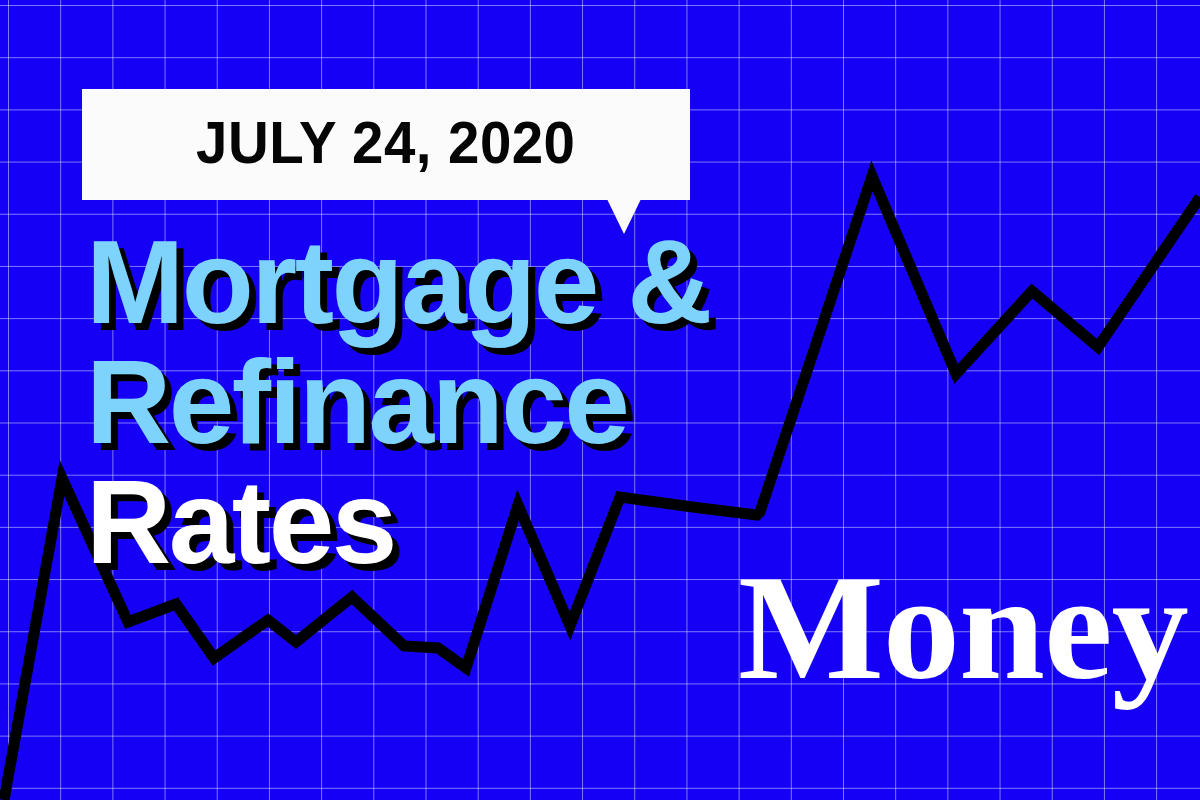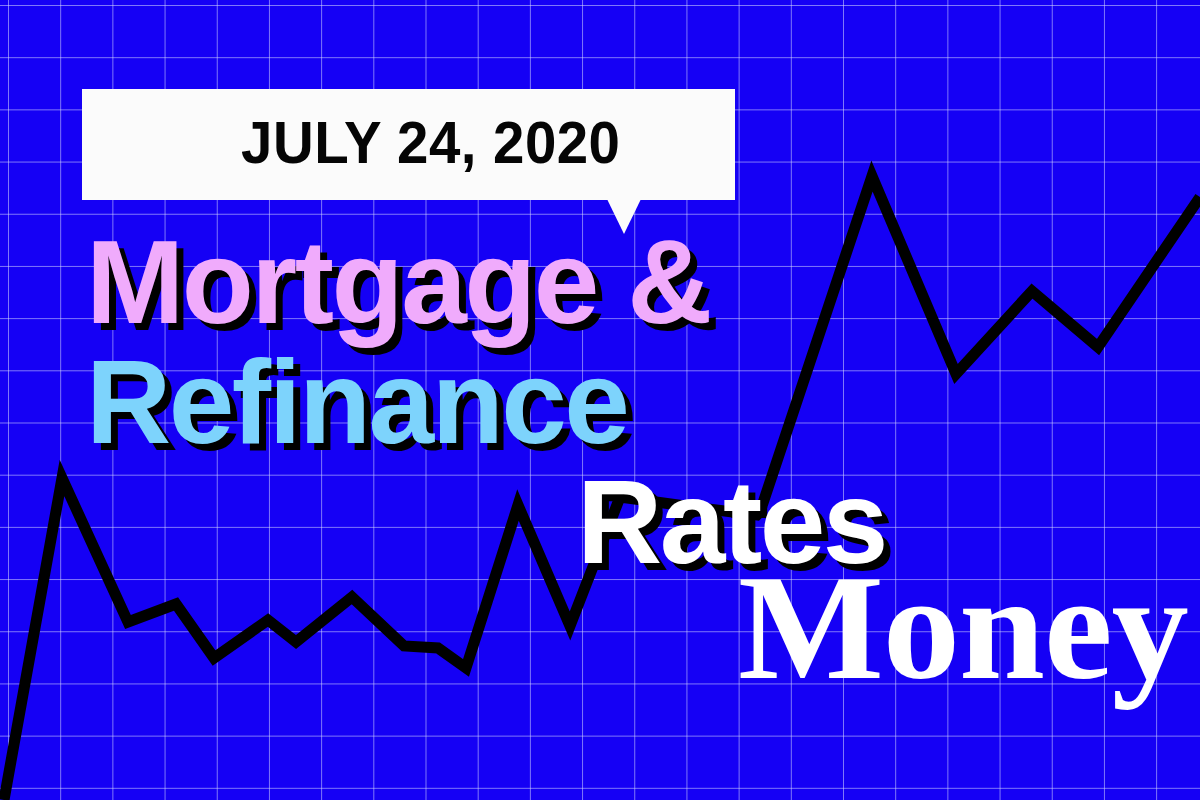--- a/index.html
+++ b/index.html
@@ -122,26 +122,26 @@
 <div id="stage" style="background: rgb(21, 0, 245);">
 
   <div id="grid-layer"></div>
 
   <div id="chart-layer">
     <svg viewBox="0 0 1200 800" preserveAspectRatio="none">
       <polyline class="rate-line" points="4,800 62,478 128,622 176,604 214,658 268,620 296,642 352,597 404,646 438,648 466,668 518,505 570,626 620,497 700,508 757,515 760,512 872,176 956,374 1032,291 1098,347 1200,197" stroke="#000000" stroke-width="11"></polyline>
     </svg>
   </div>
 
-  <div id="date-banner" style="background: rgb(251, 251, 251); padding-left: 45px;">
+  <div id="date-banner" style="background: rgb(251, 251, 251);">
     <span class="date-text" style="color: rgb(5, 5, 5);">JULY 24, 2020</span>
   </div>
   <div id="banner-tail" style="border-top-color: rgb(251, 251, 251);"></div>
 
   <div id="headline">
-    <div class="hl-line" style="color: #f0abfc; text-shadow: rgb(0, 0, 0) 7px 7px 0px;">Mortgage &amp;</div>
+    <div class="hl-line" style="color: #7dd3fc; text-shadow: rgb(0, 0, 0) 7px 7px 0px;">Mortgage &amp;</div>
     <div class="hl-line" style="color: #7dd3fc; text-shadow: rgb(0, 0, 0) 7px 7px 0px;">Refinance</div>
-    <div class="hl-line" style="color: rgb(255, 255, 255); text-shadow: rgb(0, 0, 0) 7px 7px 0px; text-align: right;">Rates</div>
+    <div class="hl-line" style="color: rgb(255, 255, 255); text-shadow: rgb(0, 0, 0) 7px 7px 0px;">Rates</div>
   </div>
 
   <div id="money-logo" style="color: rgb(255, 255, 255);">Money</div>
 
 </div>
 
 </body></html>

